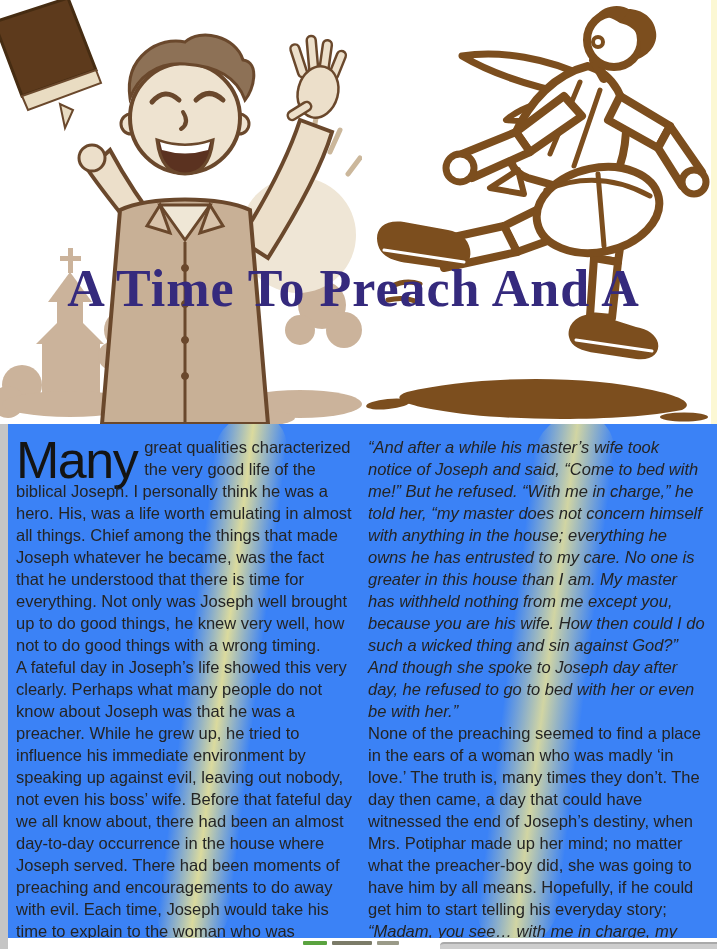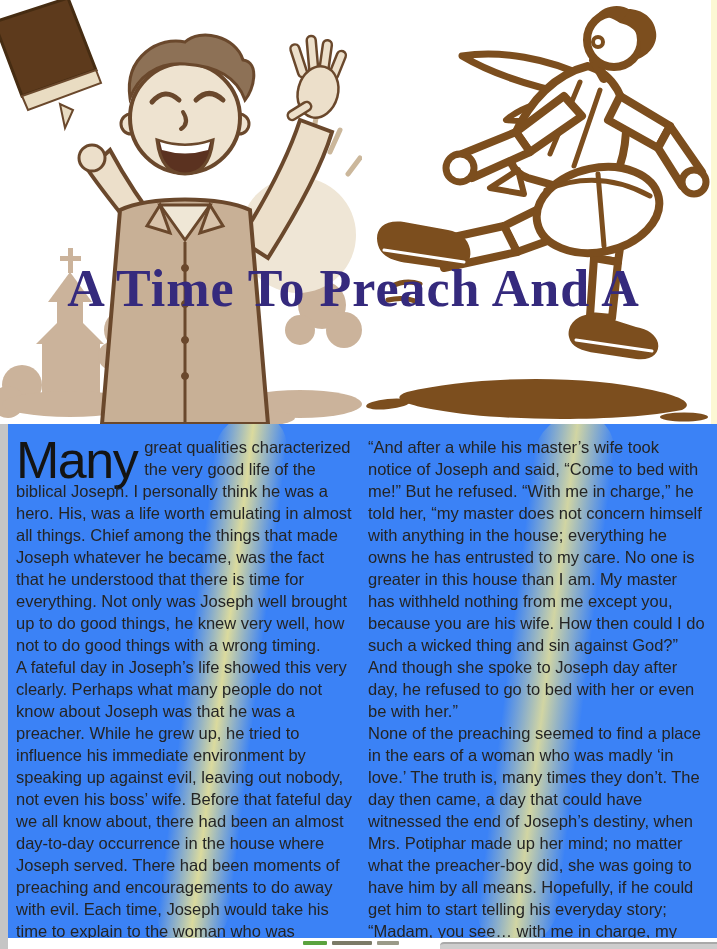--- a/index.html
+++ b/index.html
@@ -31,21 +31,21 @@
   .columns{
     position:relative;display:flex;gap:13px;padding:12px 10px 0 8px;
     color:#242424;font-size:16.5px;line-height:22px;
   }
   .col{flex:1;min-width:0;}
   .col p{margin:0;}
   .dropword{
     float:left;font-size:52px;line-height:40px;letter-spacing:-1.5px;
     margin:4px 7px 0 0;color:#141414;
   }
-  .quote,.inline-italic{}
+  .quote,.inline-italic{font-style:italic;}
   
   .bottom-strip{position:absolute;left:8px;right:0;top:938px;height:11px;background:#ffffff;}
   .bottom-gray{position:absolute;left:432px;right:0;top:4px;height:7px;background:#cdcdcd;border-top:2px solid #a9a9a9;border-radius:4px 0 0 0;}
   .footer-marks{position:absolute;left:295px;top:3px;display:flex;gap:5px;align-items:center;}
   .footer-marks i{display:block;height:4px;border-radius:1px;}
   .fm1{width:24px;background:#5aa33f;}
   .fm2{width:40px;background:#7b7b68;}
   .fm3{width:22px;background:#9a9a88;}
 </style>
 </head>

